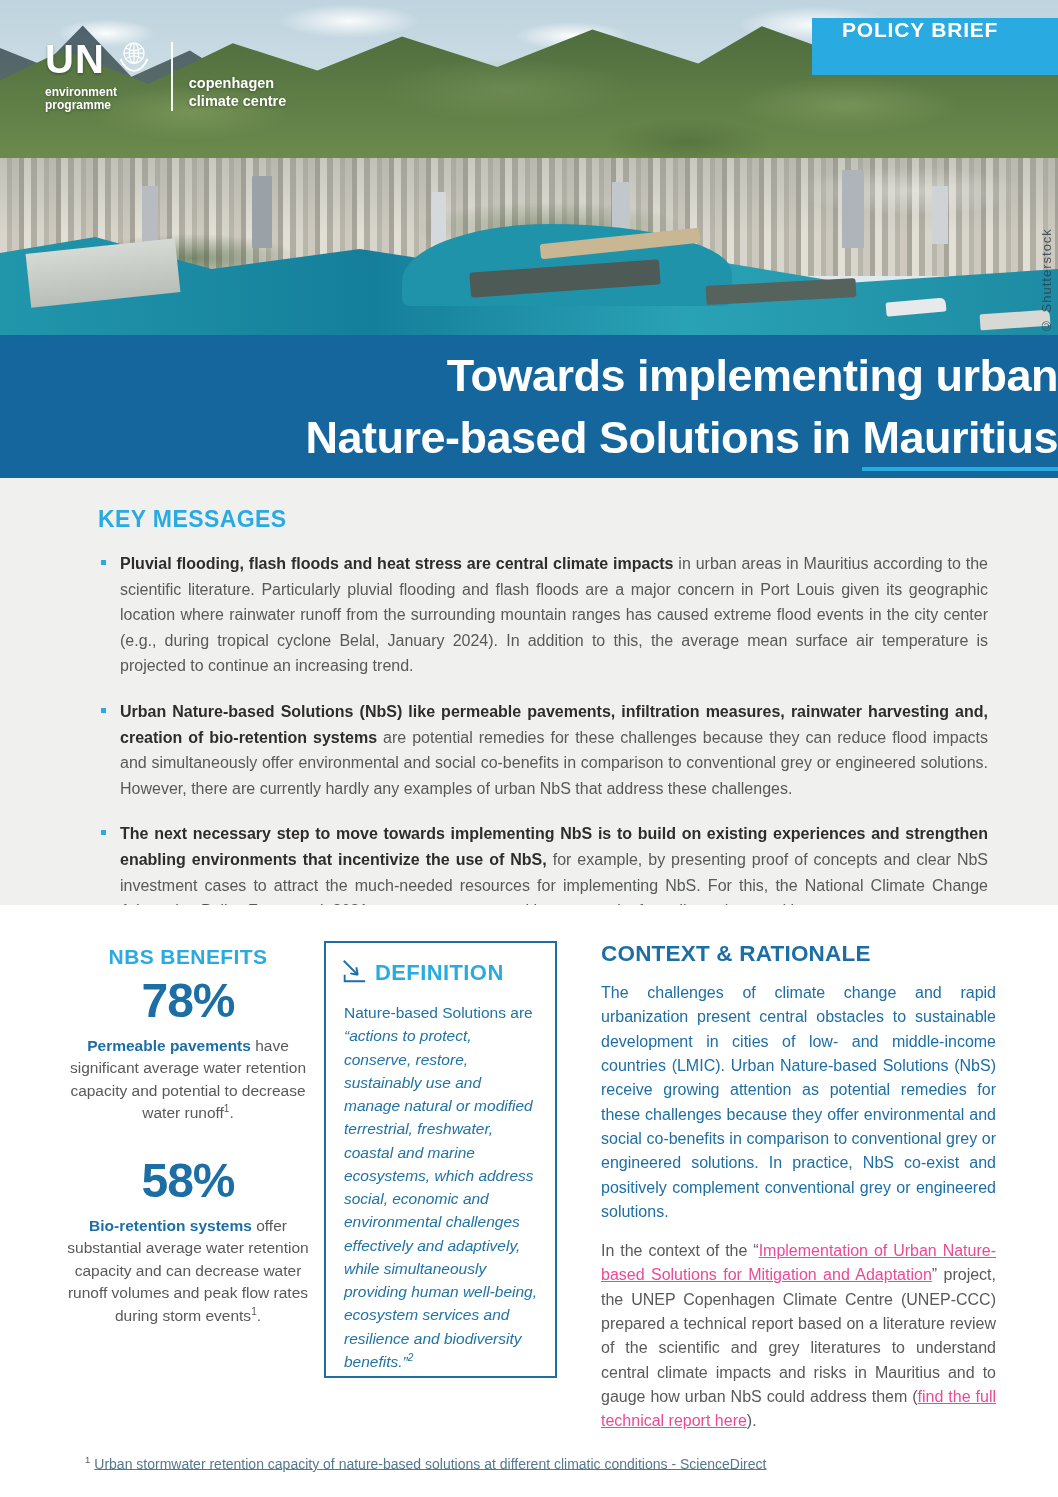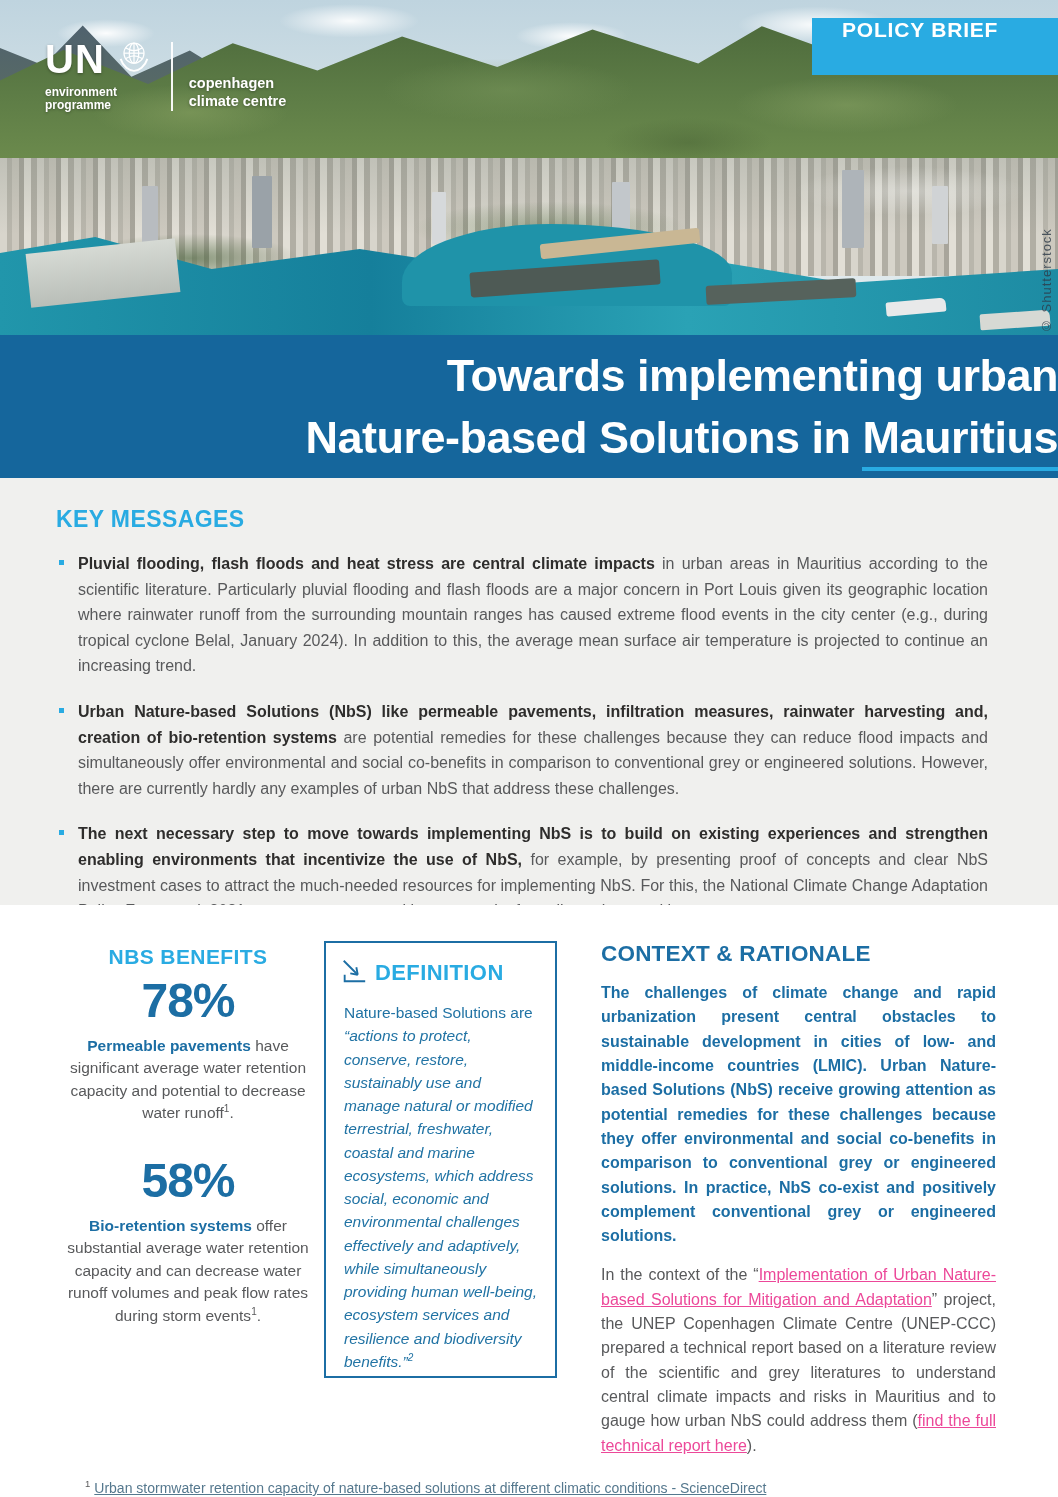--- a/index.html
+++ b/index.html
@@ -81,21 +81,21 @@
     font-size:13px; color:#2e3b49; opacity:.8; letter-spacing:1px; }
 
   
   .banner { height:143px; background:#15669C; display:flex; flex-direction:column;
     justify-content:center; padding-left:85px; }
   .banner h1 { margin:0; color:#fff; font-size:45px; font-weight:700; line-height:1.36;
     letter-spacing:-.5px;text-align:right; }
   .underlined { border-bottom:4px solid #29ABE2; padding-bottom:4px; }
 
   
-  .key-messages { height:427px; background:#F0F0EE; padding:28px 70px 0 56px; overflow:hidden; }
+  .key-messages { height:427px; background:#F0F0EE; padding:28px 70px 0 98px; overflow:hidden; }
   .km-heading { font-size:23px; font-weight:700; color:#29ABE2; letter-spacing:.4px; margin:0 0 18px 0; }
   .km-list { list-style:none; margin:0; padding:0; }
   .km-item { display:flex; margin-bottom:20px; }
   .km-dot { flex:none; width:5px; height:5px; background:#29ABE2; margin:9px 14px 0 3px; }
   .km-item p { margin:0; text-align:justify; font-size:16px; line-height:1.6; color:#58595B; }
   .km-item b { color:#2E2D2C; }
 
   
   .bottom { display:flex; padding:36px 62px 0 62px; background:#fff; }
   .col-benefits { width:252px; text-align:center; color:#58595B; }
@@ -109,21 +109,21 @@
   .def-box { width:233px; margin-left:10px; border:2px solid #1C6EA4; background:#fff;
     padding:14px 16px 18px 14px; height:437px; }
   .def-head { display:flex; align-items:center; gap:7px; margin-bottom:12px; }
   .def-title { font-size:22px; font-weight:700; color:#29ABE2; letter-spacing:.4px; }
   .def-text { font-size:15.5px; line-height:1.5; color:#2173A4; padding-left:4px; }
   .def-quote { font-style:italic; }
   .def-text sup { font-size:10px; font-style:italic; }
 
   .col-context { width:395px; margin-left:44px; }
   .ctx-heading { font-size:22.5px; font-weight:700; color:#1C6EA4; margin:0 0 14px 0; letter-spacing:.2px; }
-  .ctx-p1 { margin:0; font-weight:700; color:#1C6EA4; text-align:justify; font-size:16px; line-height:1.52; }
+  .ctx-p1 { margin:0; font-weight:400; color:#1C6EA4; text-align:justify; font-size:16px; line-height:1.52; }
   .ctx-p2 { margin:15px 0 0 0; color:#58595B; text-align:justify; font-size:16px; line-height:1.52; }
   .ctx-link { color:#ec4899; text-decoration:underline; cursor:pointer; }
 
   
   .footnotes { margin:20px 0 0 85px; font-size:14px; color:#58595B; }
   .fn { margin-bottom:7px; }
   .fn sup { font-size:9.5px; margin-right:4px; color:#58595B; }
   .fn-link { color:#55788E; text-decoration:underline; cursor:pointer; }
 </style>
 </head>

